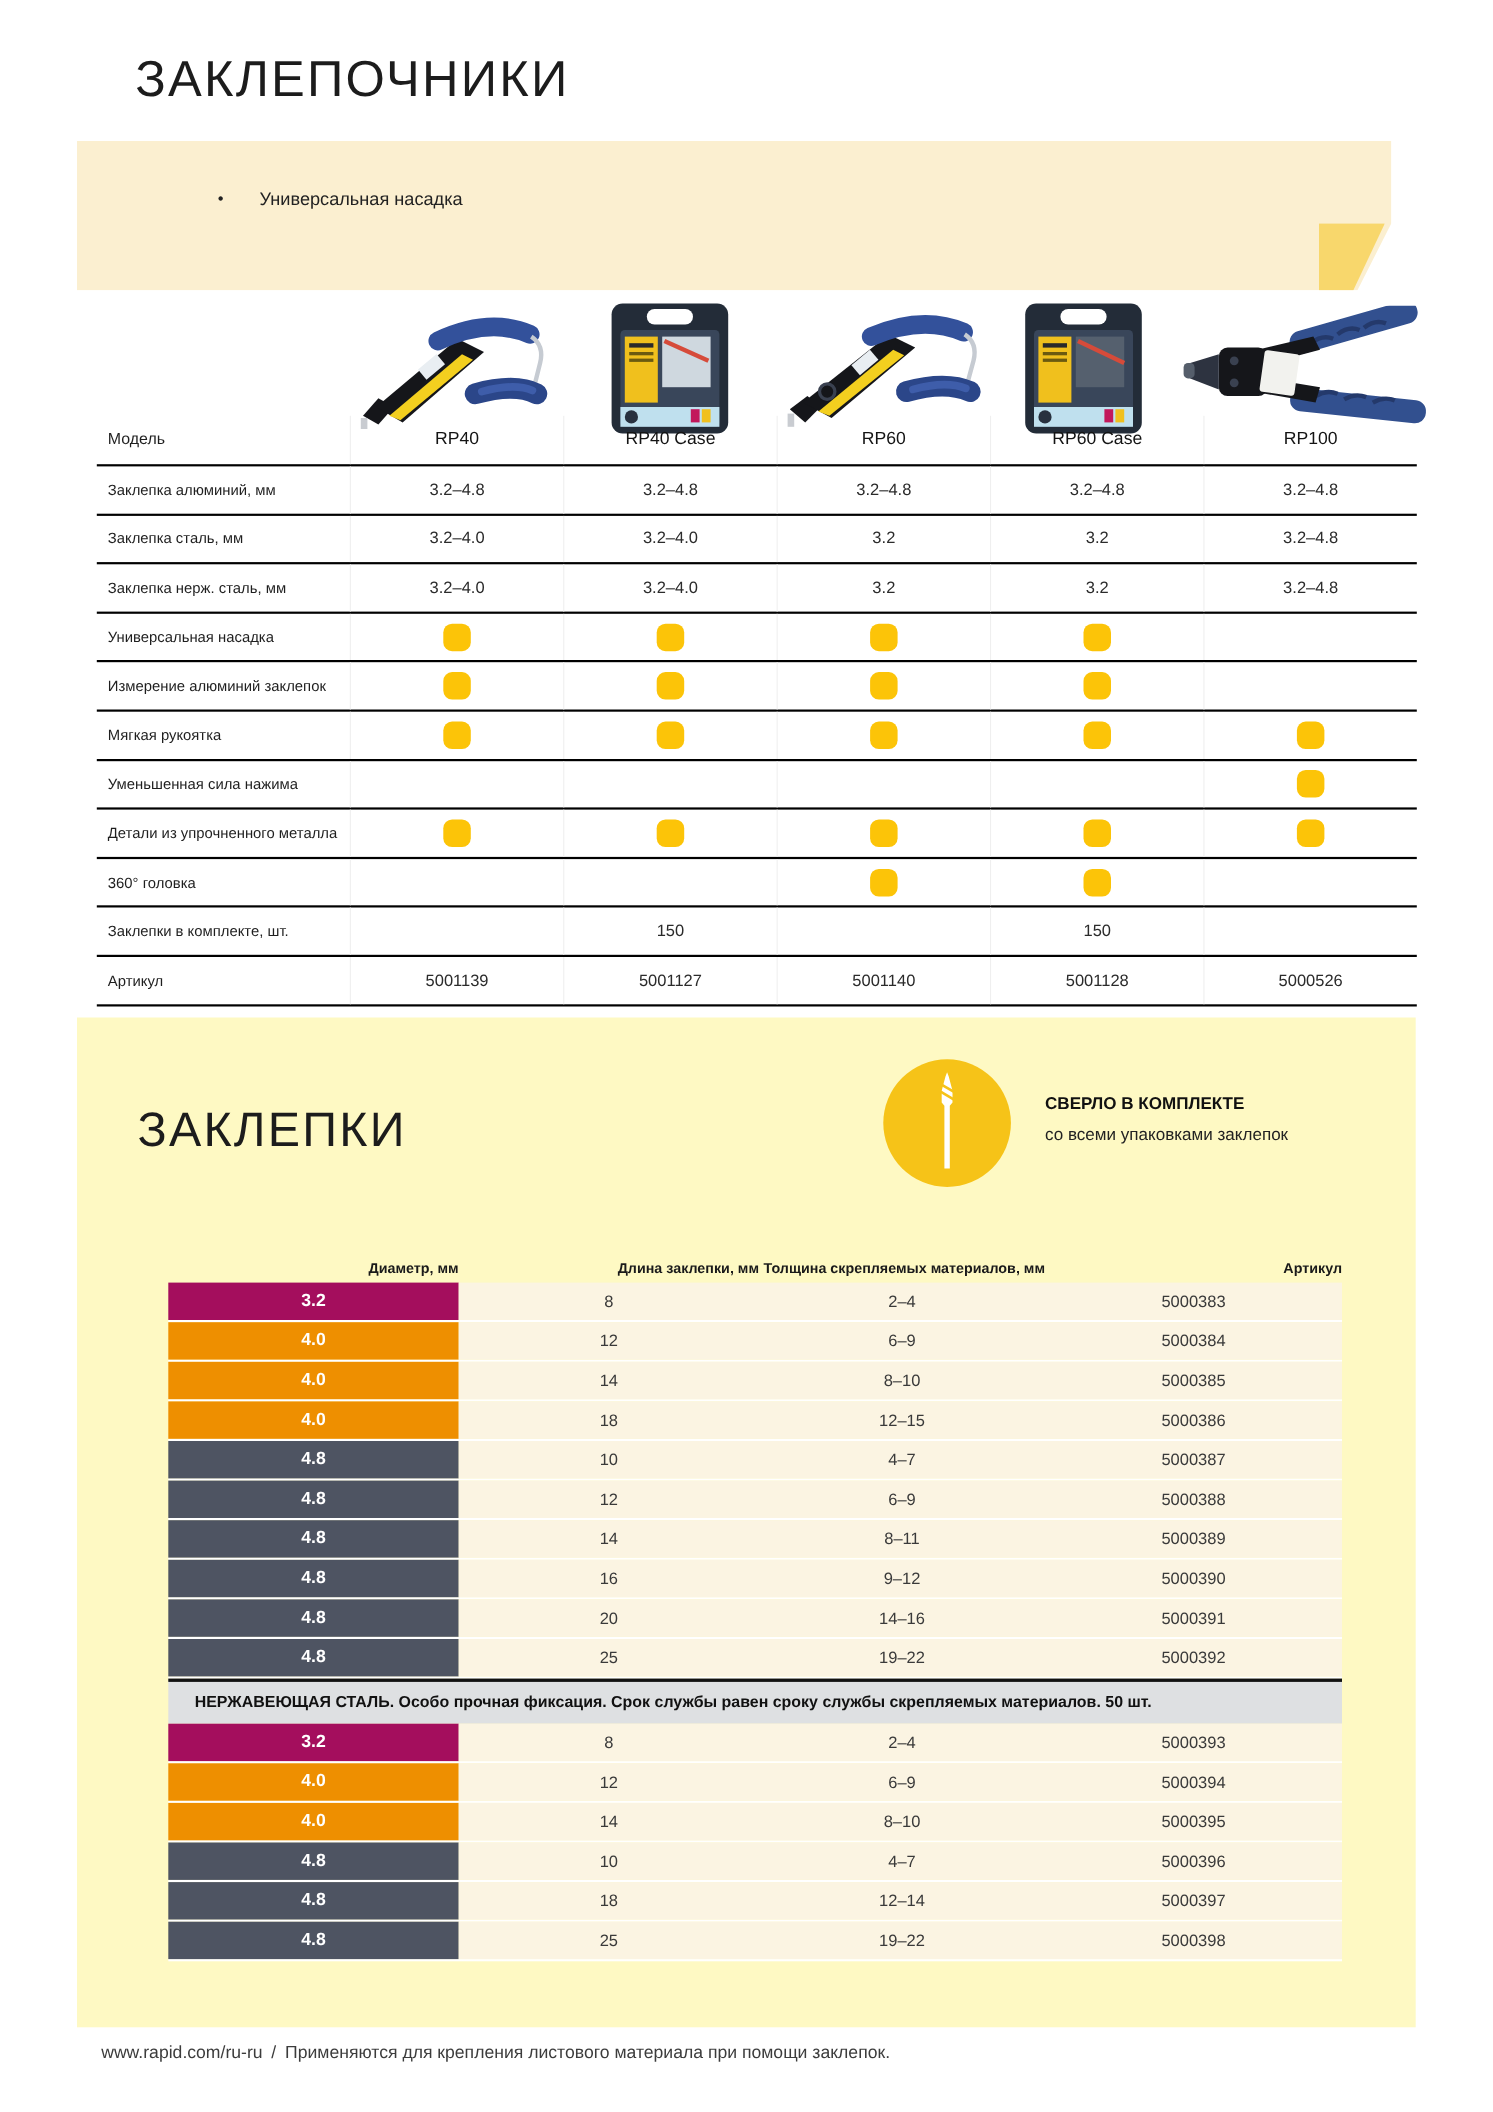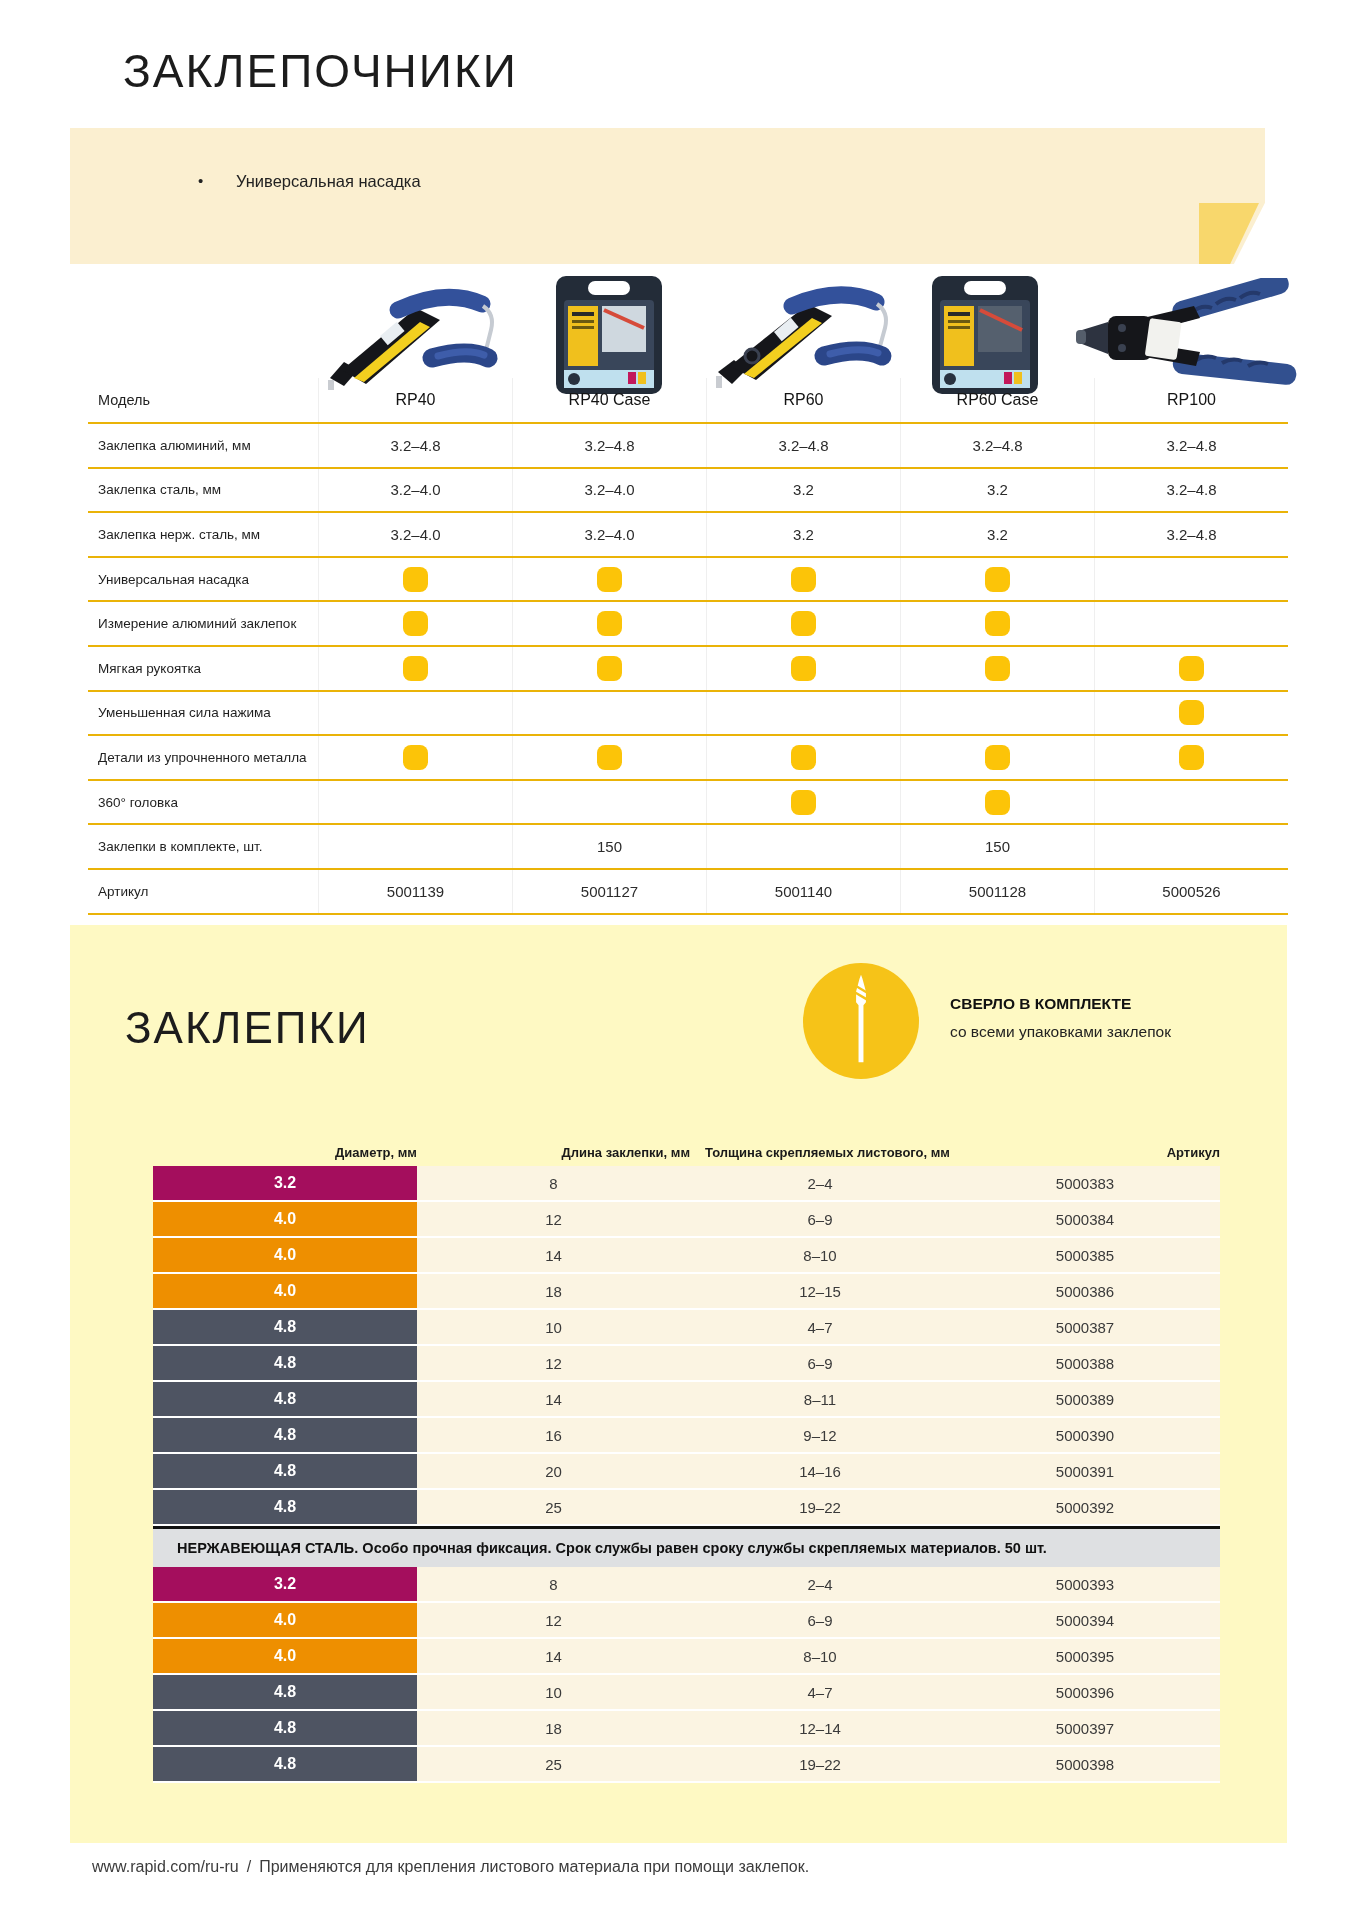--- a/index.html
+++ b/index.html
@@ -33,21 +33,21 @@
   }
   
   .products-row{position:absolute;left:0;top:268px;width:1357px;height:128px;}
   .product-fig{position:absolute;bottom:0;display:flex;justify-content:center;align-items:flex-end;}
   
   .spec-table{
     position:absolute;left:88px;top:378px;width:1200px;
   }
   .spec-row{
     display:grid;grid-template-columns:230px repeat(5,194px);
-    height:42.6px;border-bottom:2px solid #eab308;align-items:center;
+    height:42.6px;border-bottom:2px solid #000000;align-items:center;
   }
   .spec-row.model-row{height:44px;}
   .spec-label{
     font-size:13.5px;color:#1f1f1f;padding-left:10px;
   }
   .model-row .spec-label{font-size:14.5px;}
   .spec-cell{
     display:flex;justify-content:center;align-items:center;height:100%;
     font-size:15px;color:#2b2b2b;border-left:1px solid #efefef;
   }
@@ -400,21 +400,21 @@
   </div>
   <div class="badge-text">
     <div class="badge-title">СВЕРЛО В КОМПЛЕКТЕ</div>
     <div class="badge-subtitle">со всеми упаковками заклепок</div>
   </div>
 
   <div class="rivet-table">
       <div class="rivet-headers">
         <div class="rivet-header-cell">Диаметр, мм</div>
         <div class="rivet-header-cell">Длина заклепки, мм</div>
-        <div class="rivet-header-cell">Толщина скрепляемых листового, мм</div>
+        <div class="rivet-header-cell">Толщина скрепляемых материалов, мм</div>
         <div class="rivet-header-cell">Артикул</div>
       </div>
       <div class="rivet-row">
         <div class="rivet-cell diameter" style="background: rgb(164, 14, 93);">3.2</div>
         <div class="rivet-cell">8</div>
         <div class="rivet-cell">2–4</div>
         <div class="rivet-cell">5000383</div>
       </div>
       <div class="rivet-row">
         <div class="rivet-cell diameter" style="background: rgb(238, 143, 0);">4.0</div>

